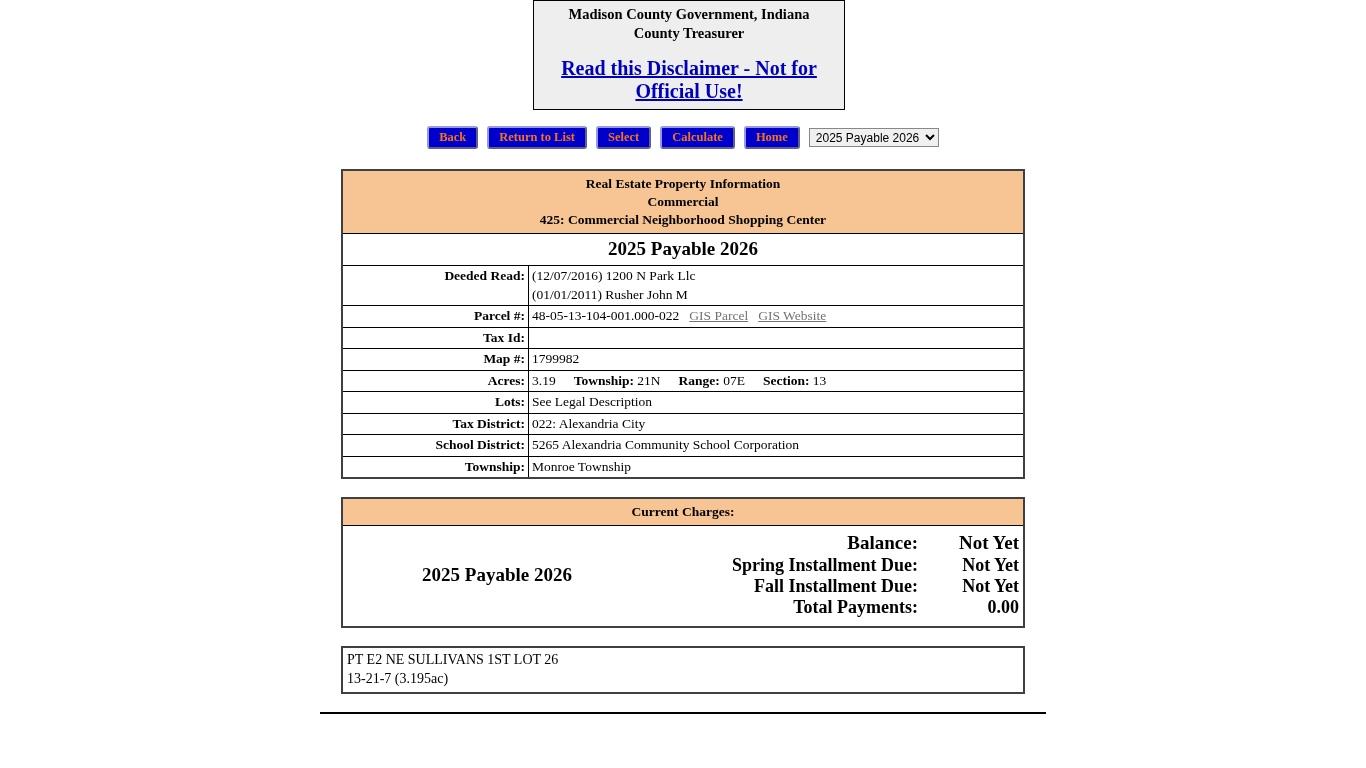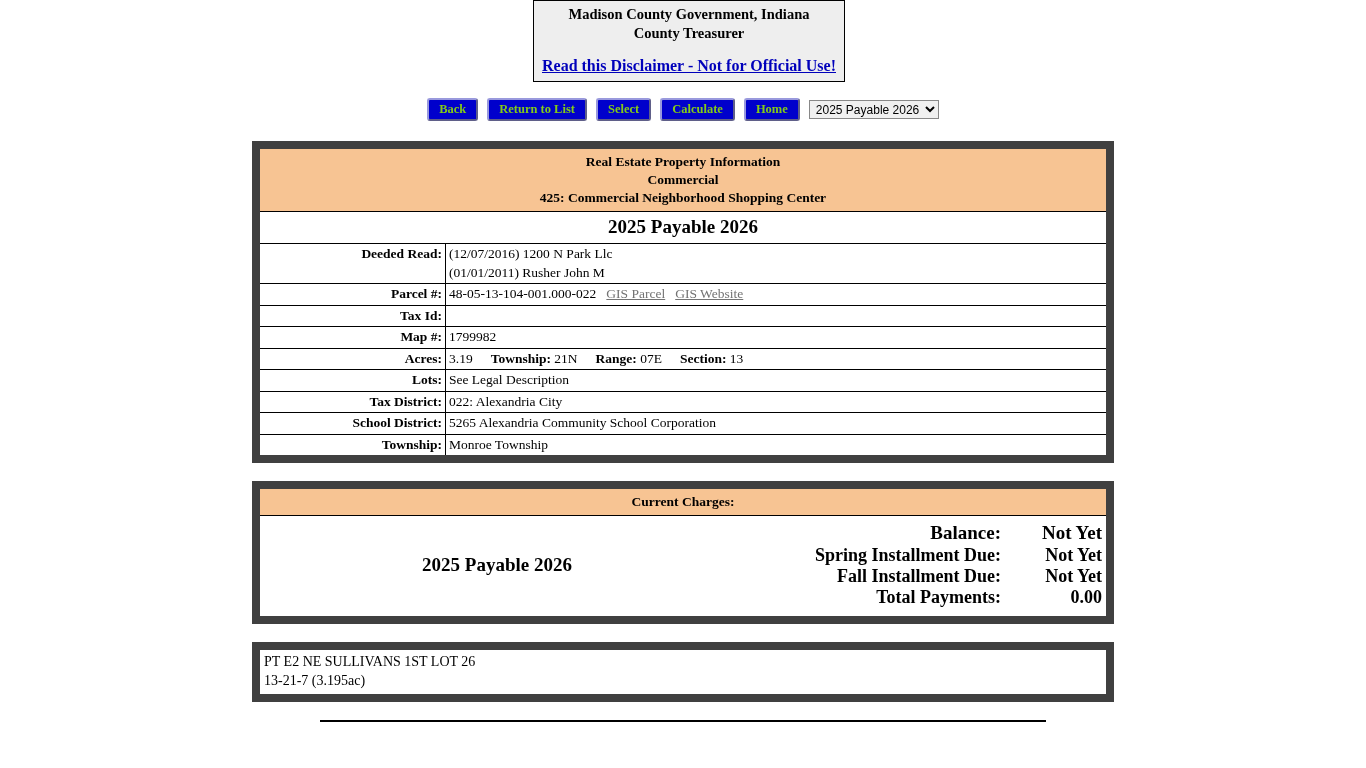--- a/index.html
+++ b/index.html
@@ -35,59 +35,59 @@
     box-sizing: border-box;
   }
   .header-title {
     font-weight: bold;
     font-size: 14.5px;
     line-height: 19px;
   }
   .header-disclaimer {
     margin-top: 14px;
     font-weight: bold;
-    font-size: 16px;
+    font-size: 20px;
     color: #0000bb;
     text-decoration: underline;
     cursor: pointer;
     display: inline-block;
   }
   
   .toolbar {
     display: flex;
     justify-content: center;
     align-items: center;
     gap: 9px;
     margin-top: 16px;
   }
   .btn {
     background: #0000cc;
-    color: #84cc16;
+    color: #f97316;
     font-weight: bold;
     font-size: 12.5px;
     font-family: "Liberation Serif", serif;
     border: 2px outset #9999dd;
     border-radius: 3px;
     padding: 2px 10px;
     cursor: pointer;
     line-height: 15px;
   }
   .yr-select {
     font-family: "Liberation Sans", sans-serif;
     font-size: 12px;
     padding: 1px 2px;
     border: 1px solid #888888;
     background: #f0f0f0;
     height: 19px;
   }
   
   .panel {
-    width: 862px;
+    width: 684px;
     margin: 0 auto;
-    border: 8px solid #404040;
+    border: 2px solid #404040;
     box-sizing: border-box;
     background: #ffffff;
   }
   .panel-gap { height: 18px; }
   .panel-head {
     background: #f7c493;
     text-align: center;
     font-weight: bold;
     font-size: 13.5px;
     padding: 4px 2px;

